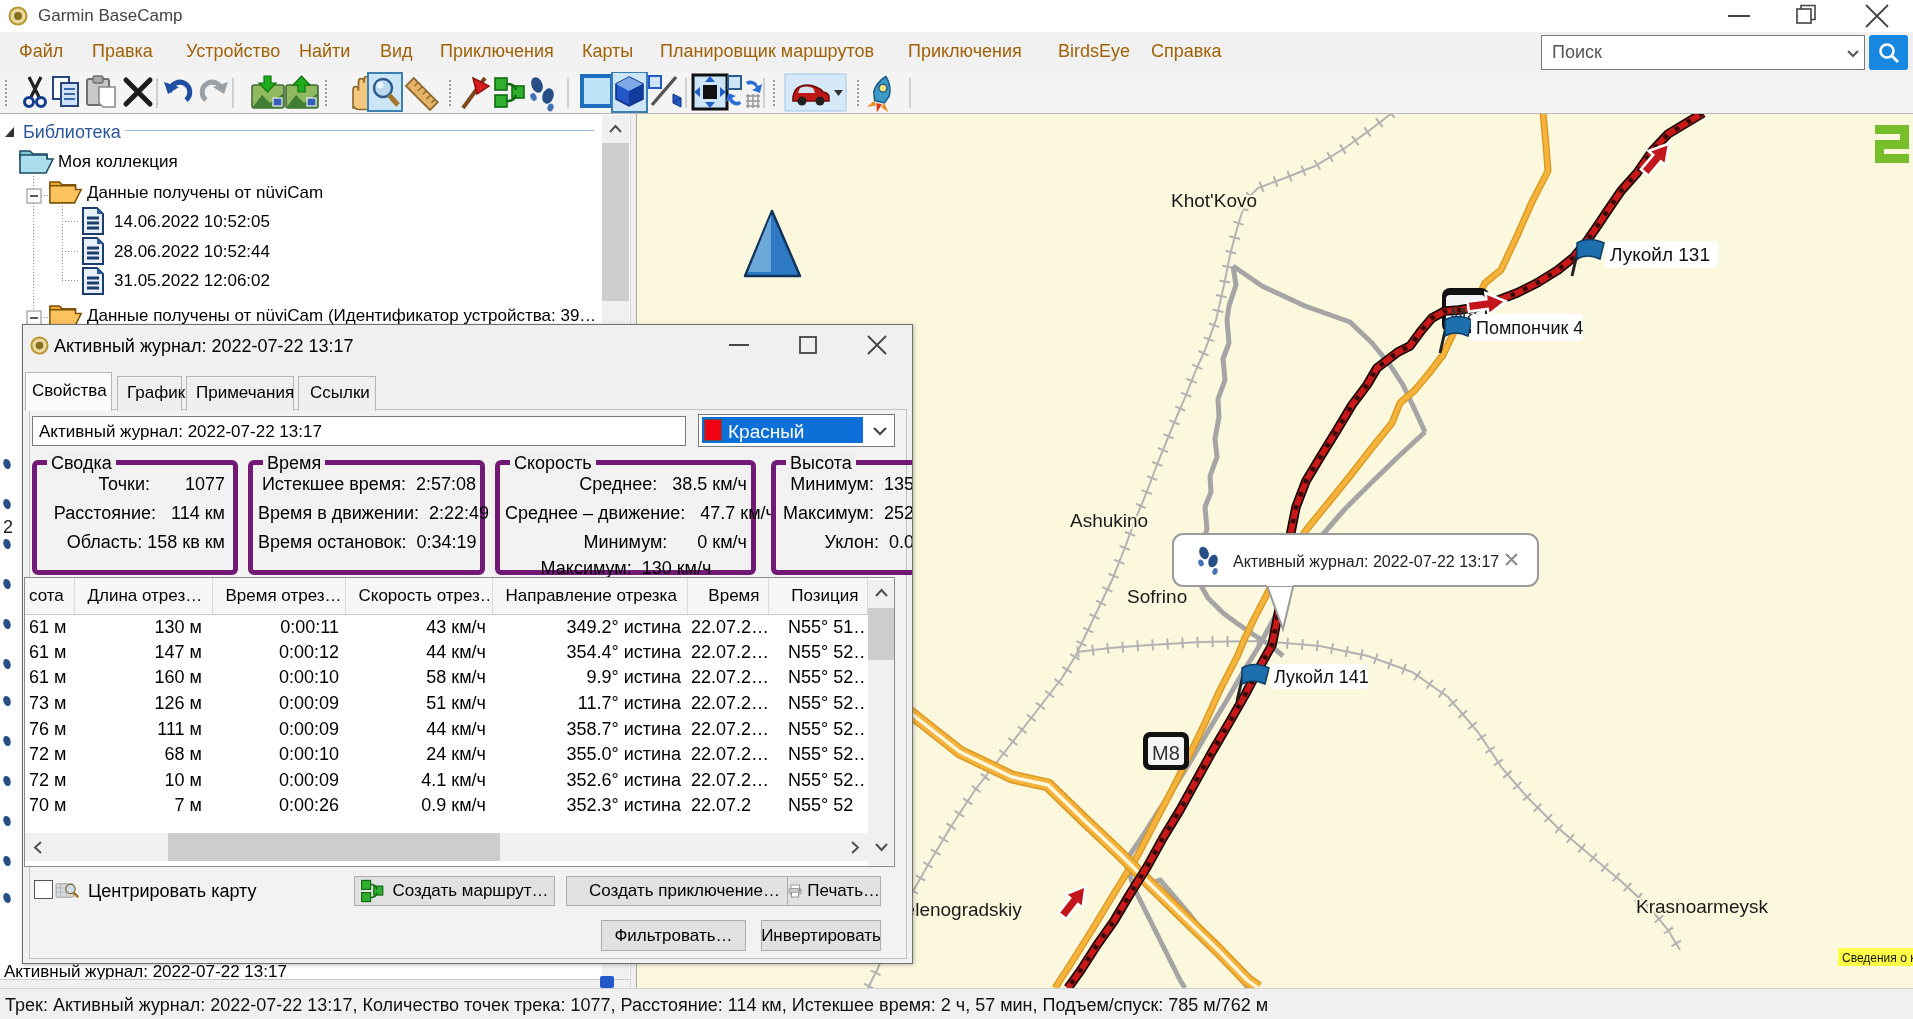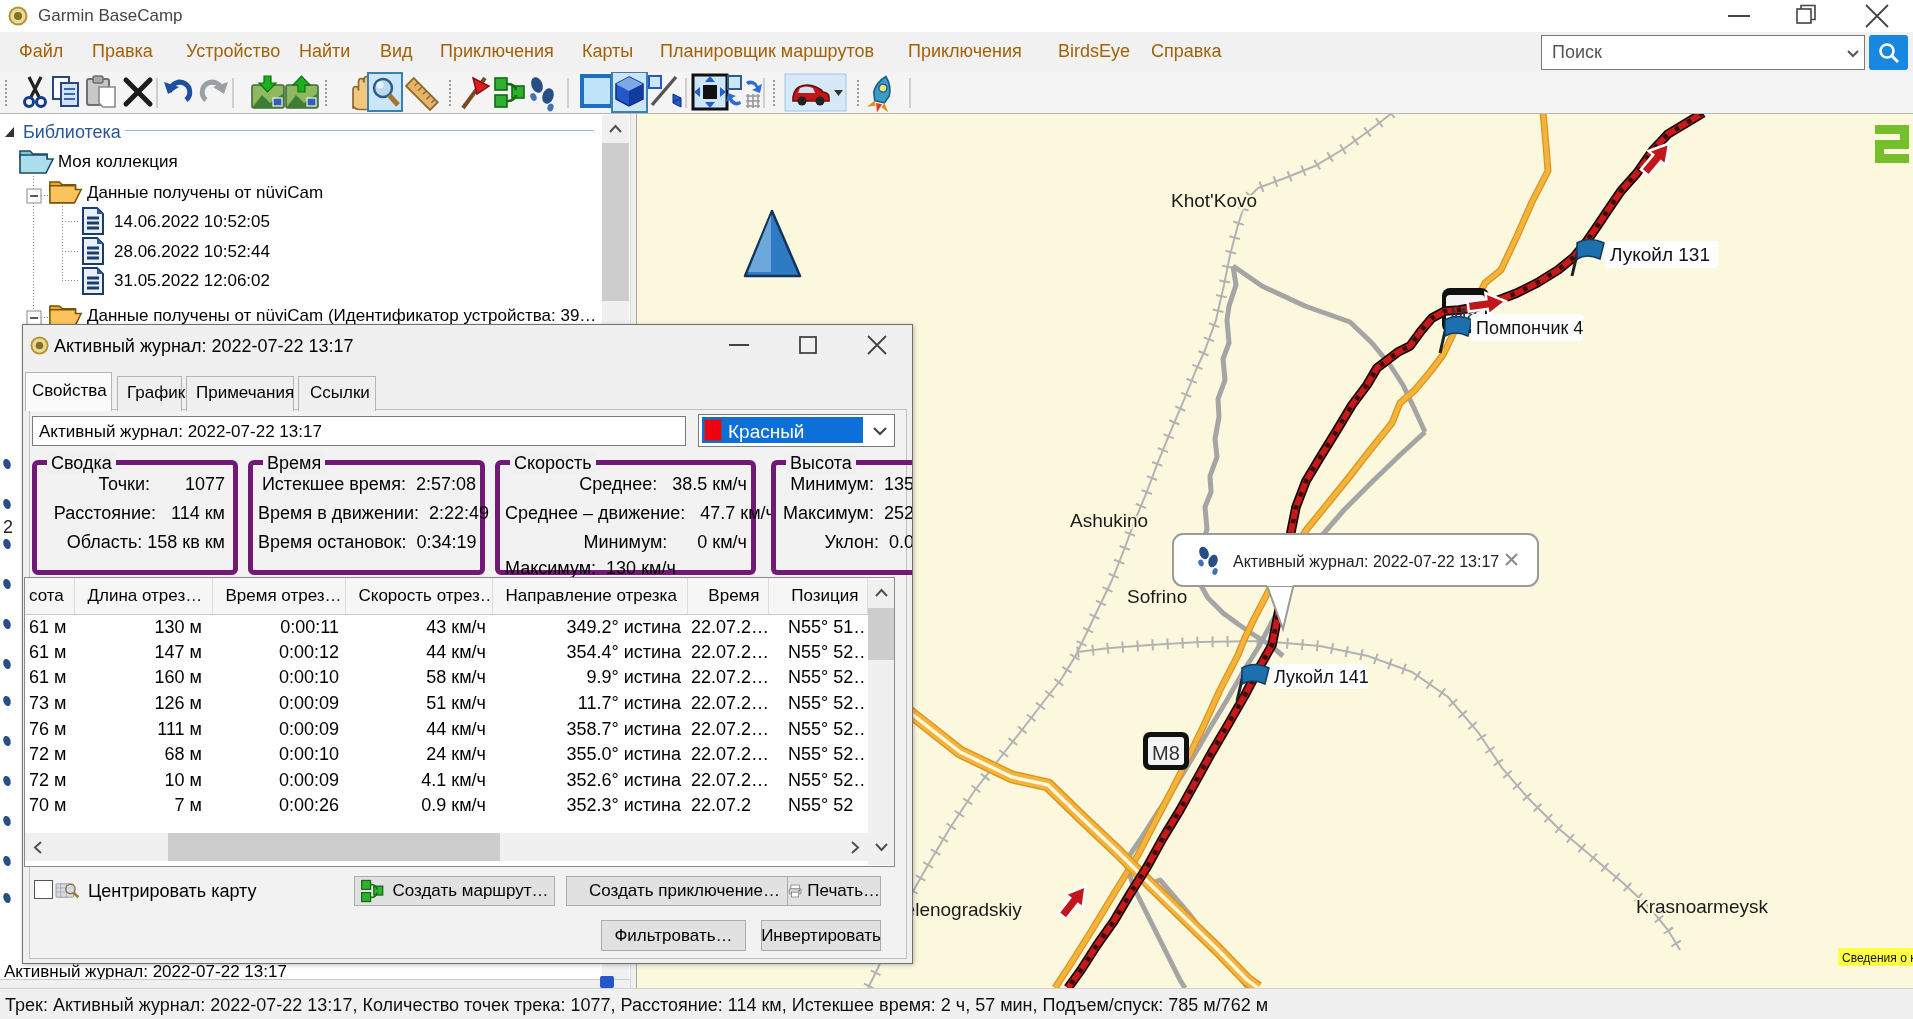--- a/index.html
+++ b/index.html
@@ -498,21 +498,21 @@
     </div>
   <div class="gr" style="left:235px;top:149px;width:218px;text-align:right">Истекшее время:&nbsp;&nbsp;2:57:08</div>
   <div class="gr" style="left:235px;top:178px;width:218px;text-align:right">Время в движении:&nbsp;&nbsp;2:22:49</div>
   <div class="gr" style="left:235px;top:207px;width:218px;text-align:right">Время остановок:&nbsp;&nbsp;0:34:19</div>
   <div class="grp" style="left:472px;top:135px;width:261px;height:115px">
       <div class="lbl">Скорость</div>
     </div>
   <div class="gr" style="left:482px;top:149px;width:242px;text-align:right">Среднее:&nbsp;&nbsp;&nbsp;38.5 км/ч</div>
   <div class="gr" style="left:482px;top:178px;width:242px;text-align:right">Среднее – движение:&nbsp;&nbsp;&nbsp;47.7 км/ч</div>
   <div class="gr" style="left:482px;top:207px;width:242px;text-align:right">Минимум:&nbsp;&nbsp;&nbsp;&nbsp;&nbsp;&nbsp;0 км/ч</div>
-  <div class="gr" style="left:482px;top:233px;width:242px;text-align:left">Максимум:&nbsp;&nbsp;130 км/ч</div>
+  <div class="gr" style="left:482px;top:233px;width:242px;text-align:center">Максимум:&nbsp;&nbsp;130 км/ч</div>
   <div class="grp" style="left:748px;top:135px;width:160px;height:115px;border-right:none">
       <div class="lbl">Высота</div>
     </div>
   <div class="gr" style="left:745px;top:149px;width:146px;text-align:right;overflow:hidden">Минимум:&nbsp;&nbsp;135</div>
   <div class="gr" style="left:745px;top:178px;width:146px;text-align:right;overflow:hidden">Максимум:&nbsp;&nbsp;252</div>
   <div class="gr" style="left:745px;top:207px;width:146px;text-align:right;overflow:hidden">Уклон:&nbsp;&nbsp;0.0</div>
 
   <div class="abs" style="left:1px;top:252px;width:871px;height:290px;background:#fff;border:1px solid #8a8a8a"></div>
   <div id="tbl" class="abs" style="left:2px;top:253px;width:843px;height:255px;overflow:hidden">
       <table style="border-collapse:collapse;table-layout:fixed;width:790px;font-size:18px;white-space:nowrap">

